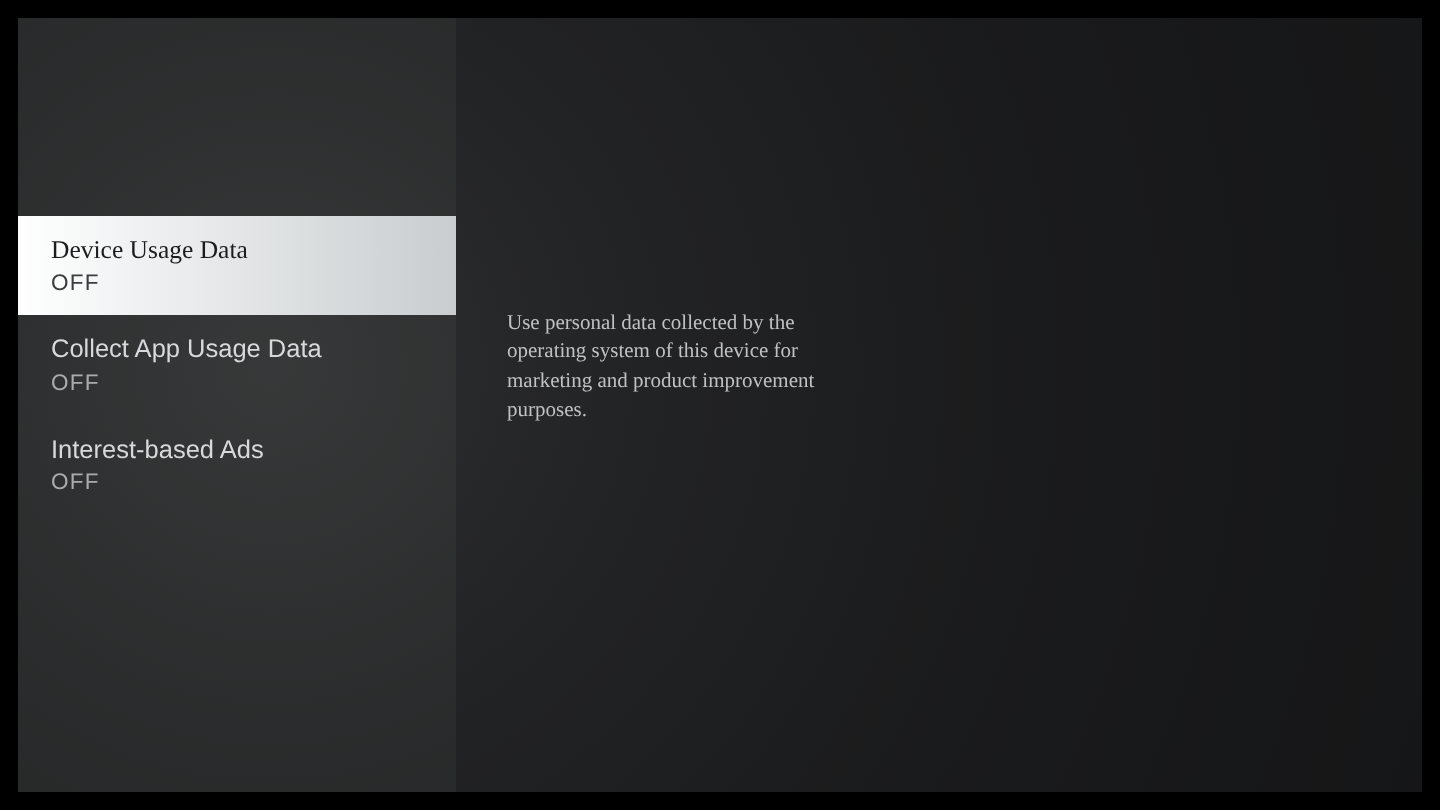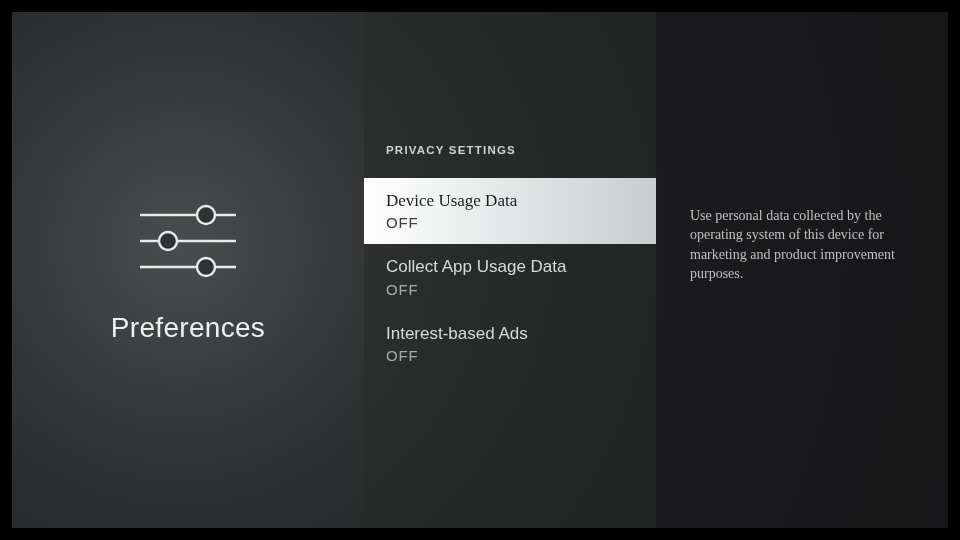--- a/index.html
+++ b/index.html
@@ -73,38 +73,22 @@
     line-height: 1.38;
     max-width: 220px;
     font-family: Liberation Serif, serif;
   }
 </style>
 </head>
 <body>
 
 <div class="frame">
 
-  <div class="col-left">
-    <div class="pref-icon">
-      <svg viewBox="0 0 104 78" width="104" height="78">
-        <g stroke="#e9eaeb" stroke-width="2.4" fill="none">
-          <line x1="4" y1="13" x2="100" y2="13"></line>
-          <circle cx="70" cy="13" r="9" fill="#2f3132"></circle>
-          <line x1="4" y1="39" x2="100" y2="39"></line>
-          <circle cx="32" cy="39" r="9" fill="#2f3132"></circle>
-          <line x1="4" y1="65" x2="100" y2="65"></line>
-          <circle cx="70" cy="65" r="9" fill="#2f3132"></circle>
-        </g>
-      </svg>
-    </div>
-    <div class="pref-title">Preferences</div>
-  </div>
 
   <div class="col-mid">
-    <div class="section-heading">PRIVACY SETTINGS</div>
 
     <div class="menu-item selected">
       <div class="mi-title">Device Usage Data</div>
       <div class="mi-status">OFF</div>
     </div>
 
     <div class="menu-item">
       <div class="mi-title">Collect App Usage Data</div>
       <div class="mi-status">OFF</div>
     </div>

